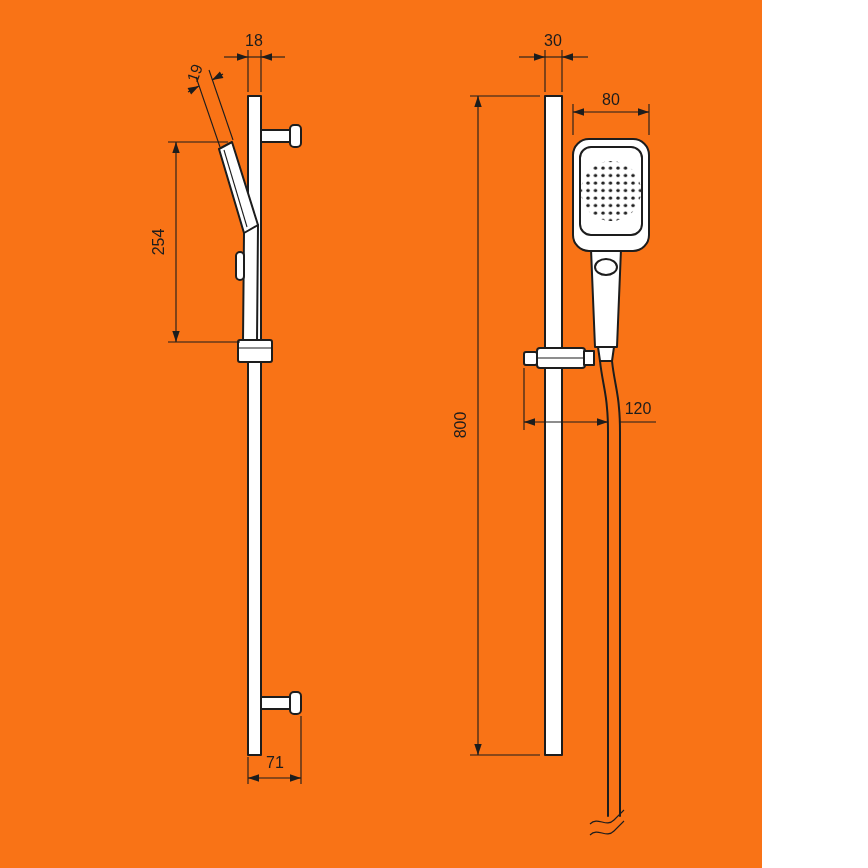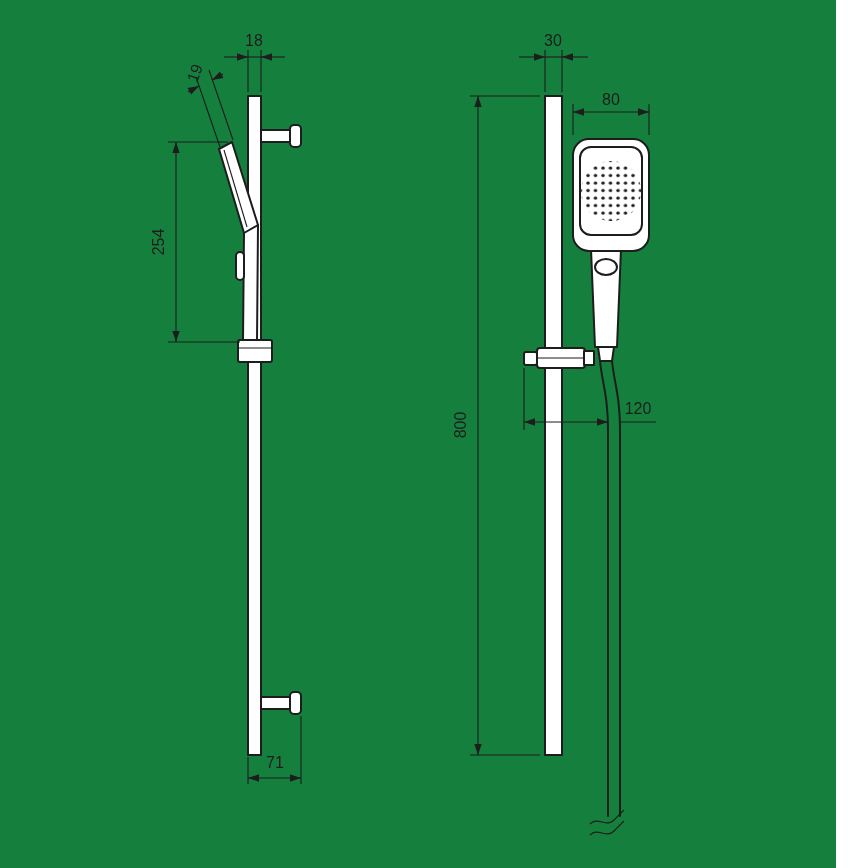--- a/index.html
+++ b/index.html
@@ -5,23 +5,23 @@
   html, body {
     margin: 0;
     padding: 0;
     background: #ffffff;
     width: 868px;
     height: 868px;
     overflow: hidden;
     font-family: "Liberation Sans", sans-serif;
   }
   #drawing-wrap {
-    width: 836px;
+    width: 762px;
     height: 868px;
-    background: #15803d;
+    background: #f97316;
   }
   svg { display: block; }
   .outline {
     fill: #ffffff;
     stroke: #1d1d1d;
     stroke-width: 2;
     stroke-linejoin: round;
     stroke-linecap: round;
   }
   .outline-nofill {

